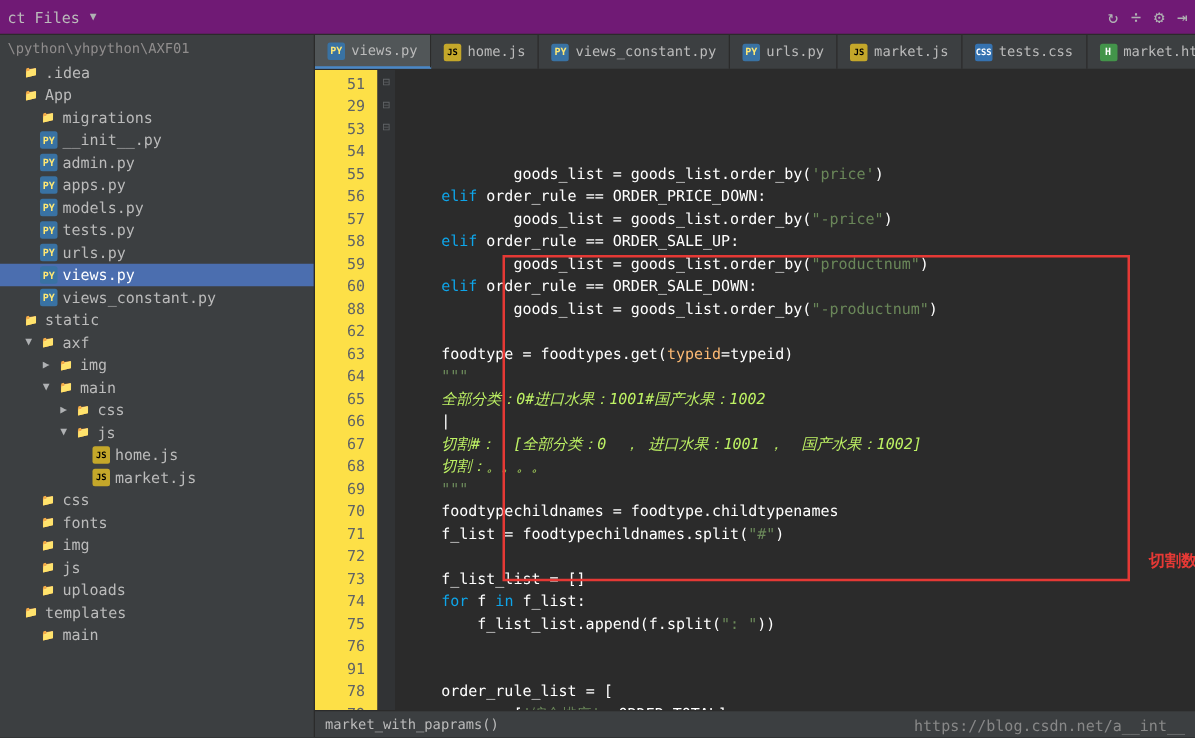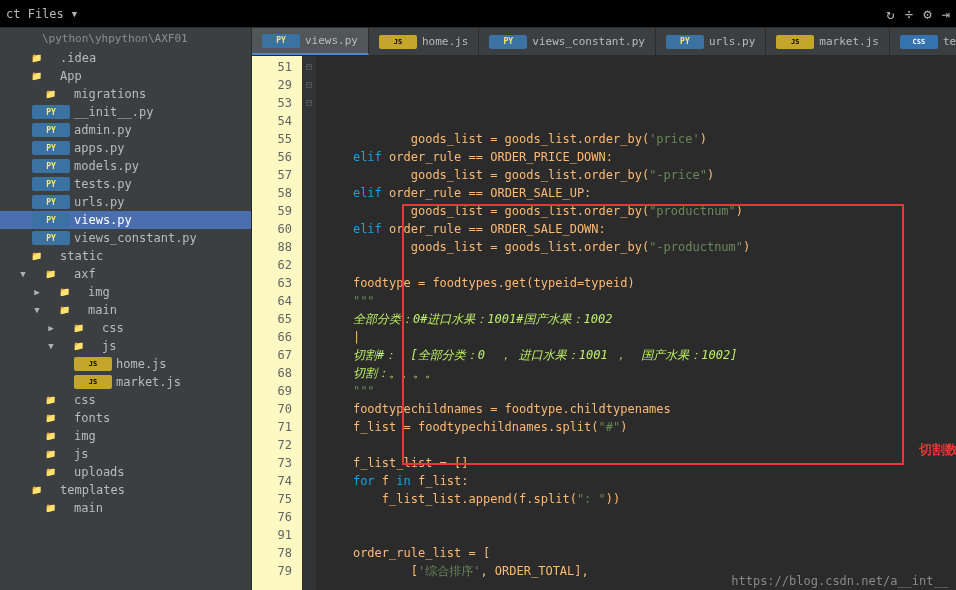--- a/index.html
+++ b/index.html
@@ -9,21 +9,21 @@
   background: #3c3f41;
   color: #bbbbbb;
   width: 956px;
   height: 590px;
   overflow: hidden;
   display: flex;
   flex-direction: column;
 }
 .toolbar {
   height: 28px;
-  background: #000000;
+  background: #701a75;
   border-bottom: 1px solid #2b2b2b;
   display: flex;
   align-items: center;
   padding: 0 6px;
   gap: 8px;
   text-align: center;
 }
 .tool-title { color: #bbbbbb; font-size: 12px; }
 .tool-icons { margin-left: auto; display: flex; gap: 10px; color: #afb1b3; }
 .tool-icon { cursor: pointer; font-size: 14px; }
@@ -34,38 +34,37 @@
   border-right: 1px solid #2b2b2b;
   overflow-y: auto;
   font-size: 12px;
 }
 .path-bar {
   padding: 4px 6px;
   color: #908d8d;
   font-size: 11px;
   white-space: nowrap;
   overflow: hidden;
-  margin-left: 36px;
 }
 .tree-item {
   display: flex;
   align-items: center;
   padding: 2px 4px;
   gap: 4px;
   cursor: pointer;
   white-space: nowrap;
 }
 .tree-item.selected { background: #4b6eaf; color: #ffffff; }
 .tree-indent-0 { padding-left: 4px; }
 .tree-indent-1 { padding-left: 18px; }
 .tree-indent-2 { padding-left: 32px; }
 .tree-indent-3 { padding-left: 46px; }
 .tree-indent-4 { padding-left: 60px; }
 .chevron { width: 10px; color: #afb1b3; font-size: 9px; display: inline-block; text-align: center; }
-.file-icon { width: 38px; height: 14px; display: inline-flex; align-items: center; justify-content: center; font-size: 9px; border-radius: 2px; }
+.file-icon { width: 14px; height: 14px; display: inline-flex; align-items: center; justify-content: center; font-size: 9px; border-radius: 2px; }
 .folder-icon { color: #87939a; }
 .py-icon { background: #3972a3; color: #ffe873; font-weight: bold; font-size: 8px; }
 .js-icon { background: #c4a72a; color: #000; font-weight: bold; font-size: 7px; }
 .css-icon { background: #3572b0; color: #fff; font-weight: bold; font-size: 7px; }
 .html-icon { background: #43944a; color: #fff; font-weight: bold; font-size: 8px; }
 .editor-area { flex: 1; display: flex; flex-direction: column; background: #2b2b2b; overflow: hidden; }
 .tab-bar {
   height: 28px;
   background: #3c3f41;
   border-bottom: 1px solid #2b2b2b;
@@ -79,21 +78,21 @@
   gap: 5px;
   border-right: 1px solid #2b2b2b;
   cursor: pointer;
   font-size: 11px;
   color: #bbbbbb;
 }
 .tab.active { background: #515658; border-bottom: 2px solid #4a88c7; }
 .code-area { flex: 1; display: flex; overflow: hidden; position: relative; }
 .gutter {
   width: 50px;
-  background: #fef9c3;
+  background: #fde047;
   color: #606366;
   text-align: right;
   padding: 2px 10px 2px 0;
   font-size: 12px;
   line-height: 18px;
   user-select: none;
 }
 .fold-gutter {
   width: 14px;
   background: #313335;
@@ -108,21 +107,21 @@
   padding: 2px 0 2px 8px;
   line-height: 18px;
   white-space: pre;
   position: relative;
 }
 .code-line { height: 18px; white-space: pre; }
 .kw { color: #0ea5e9; }
 .str { color: #6a8759; }
 .param { color: #fdba74; }
 .comment { color: #bef264; font-style: italic; }
-.txt { color: #fdba74; }
+.txt { color: #ffffff; }
 .highlight-box {
   position: absolute;
   border: 2px solid #e53935;
   pointer-events: none;
 }
 .annotation {
   position: absolute;
   color: #e53935;
   font-size: 13px;
   font-weight: bold;
@@ -389,16 +388,19 @@
           <div></div>
           <div></div>
           <div></div>
           <div></div>
         </div>
       <div class="code-content" id="code-content">
         <div class="highlight-box" id="highlight-box" style="top: 148px; left: 86px; width: 502px; height: 261px;"></div>
         <div class="annotation" id="annotation" style="top: 385px; left: 603px;">切割数据</div>
       <div class="code-line">            <span class="txt">goods_list = goods_list.order_by(</span><span class="str">'price'</span><span class="txt">)</span></div><div class="code-line">    <span class="kw">elif</span><span class="txt"> order_rule == ORDER_PRICE_DOWN:</span></div><div class="code-line">            <span class="txt">goods_list = goods_list.order_by(</span><span class="str">"-price"</span><span class="txt">)</span></div><div class="code-line">    <span class="kw">elif</span><span class="txt"> order_rule == ORDER_SALE_UP:</span></div><div class="code-line">            <span class="txt">goods_list = goods_list.order_by(</span><span class="str">"productnum"</span><span class="txt">)</span></div><div class="code-line">    <span class="kw">elif</span><span class="txt"> order_rule == ORDER_SALE_DOWN:</span></div><div class="code-line">            <span class="txt">goods_list = goods_list.order_by(</span><span class="str">"-productnum"</span><span class="txt">)</span></div><div class="code-line"></div><div class="code-line">    <span class="txt">foodtype = foodtypes.get(</span><span class="param">typeid</span><span class="txt">=typeid)</span></div><div class="code-line">    <span class="str">"""</span></div><div class="code-line">    <span class="comment">全部分类：0#进口水果：1001#国产水果：1002</span></div><div class="code-line">    <span class="txt">|</span></div><div class="code-line">    <span class="comment">切割#：  [全部分类：0  ， 进口水果：1001 ，  国产水果：1002]</span></div><div class="code-line">    <span class="comment">切割：。。。。</span></div><div class="code-line">    <span class="str">"""</span></div><div class="code-line">    <span class="txt">foodtypechildnames = foodtype.childtypenames</span></div><div class="code-line">    <span class="txt">f_list = foodtypechildnames.split(</span><span class="str">"#"</span><span class="txt">)</span></div><div class="code-line"></div><div class="code-line">    <span class="txt">f_list_list = []</span></div><div class="code-line">    <span class="kw">for</span><span class="txt"> f </span><span class="kw">in</span><span class="txt"> f_list:</span></div><div class="code-line">        <span class="txt">f_list_list.append(f.split(</span><span class="str">": "</span><span class="txt">))</span></div><div class="code-line"></div><div class="code-line"></div><div class="code-line">    <span class="txt">order_rule_list = [</span></div><div class="code-line">            <span class="txt">[</span><span class="str">'综合排序'</span><span class="txt">, ORDER_TOTAL],</span></div></div>
     </div>
+    <div class="status-bar">
+      <span>market_with_paprams()</span>
+    </div>
   </div>
 </div>
 
 <div class="watermark">https://blog.csdn.net/a__int__</div>
 
 </body></html>

